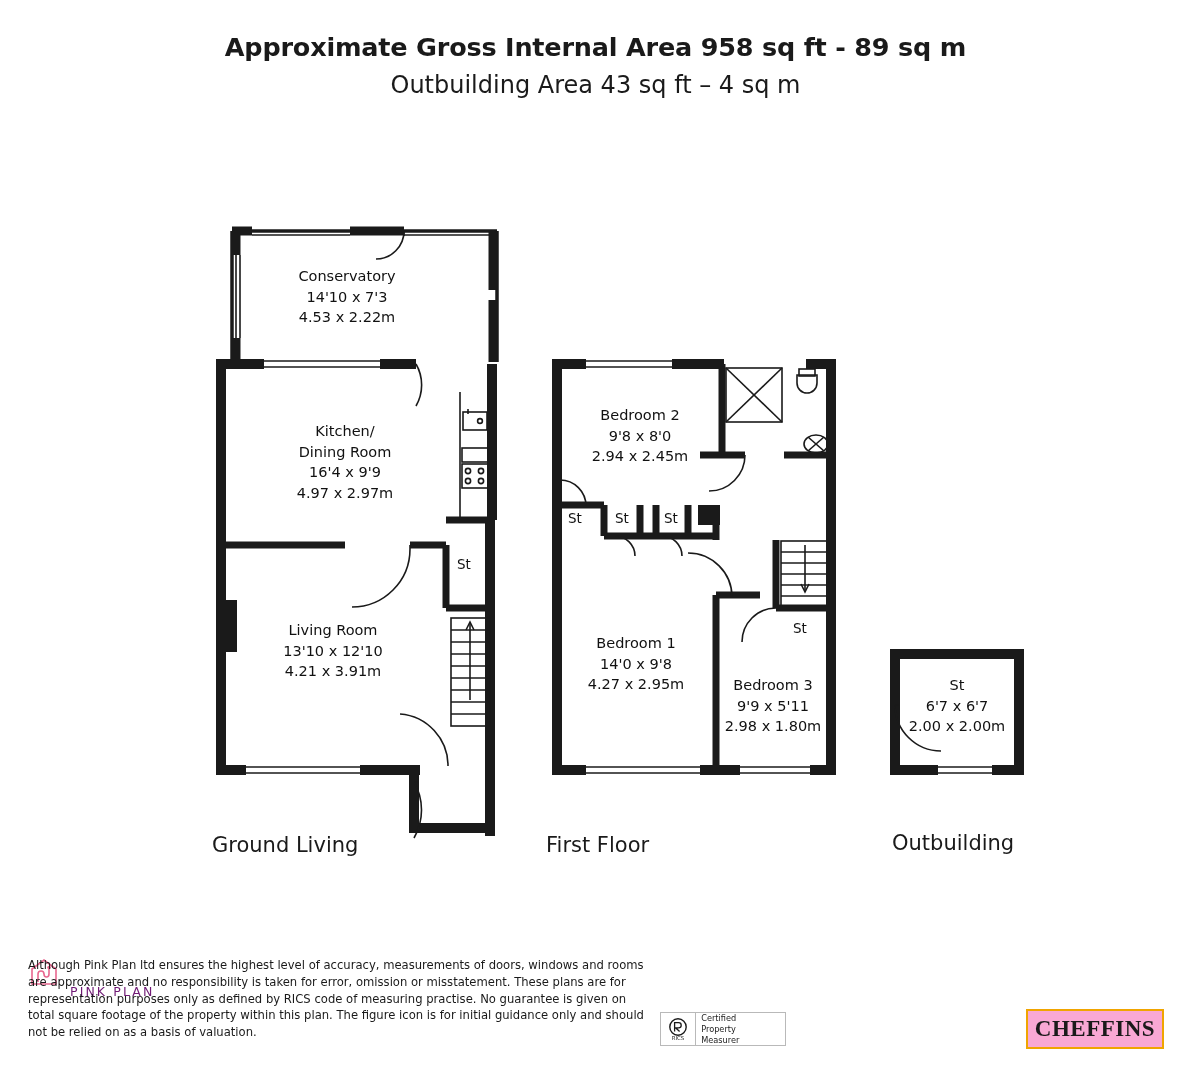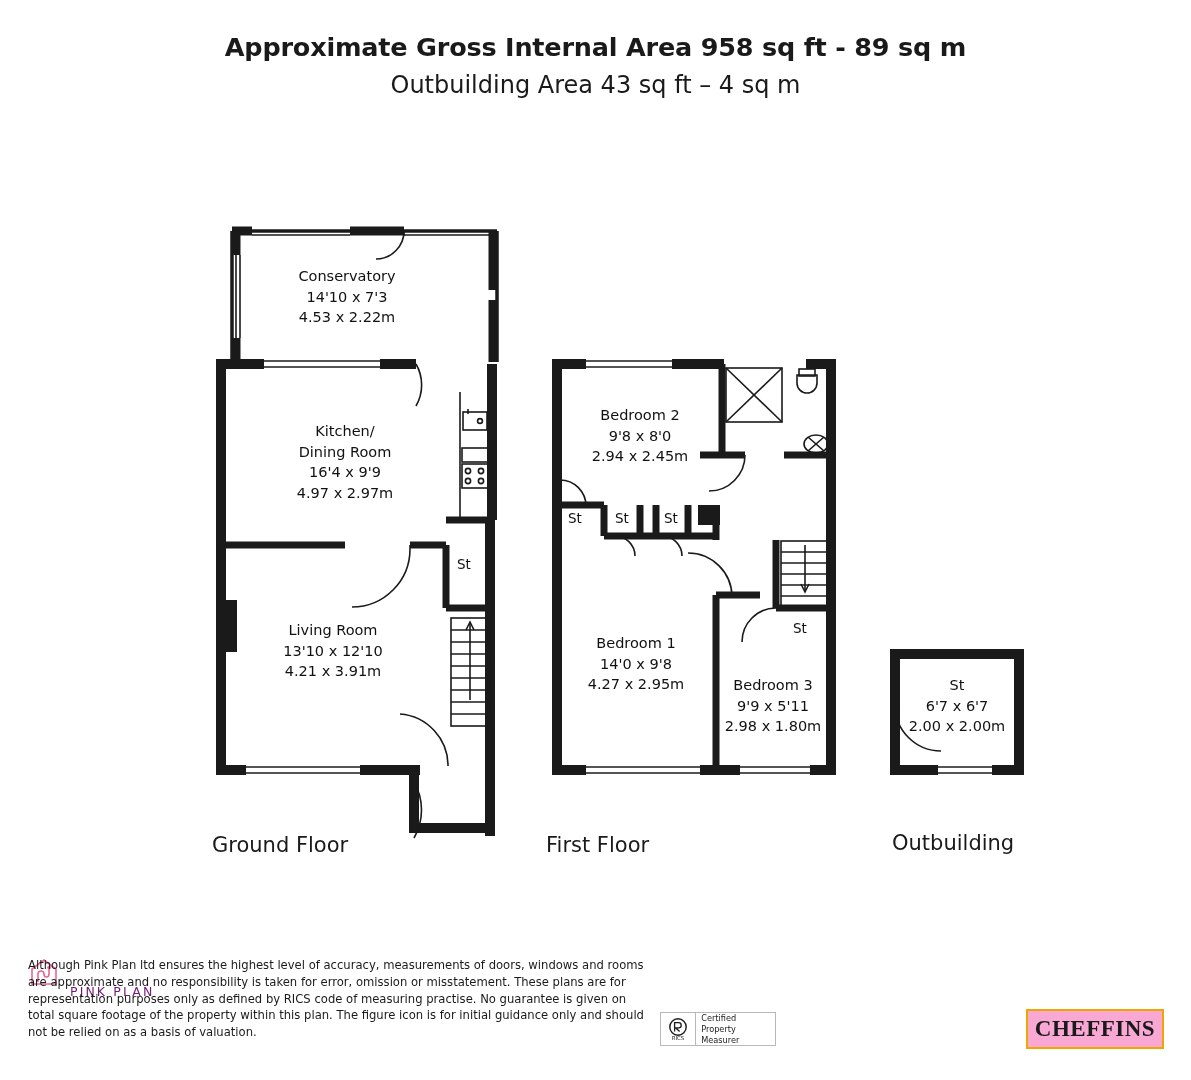--- a/index.html
+++ b/index.html
@@ -103,21 +103,21 @@
     top: 957px;
     width: 625px;
     font-size: 11.6px;
     line-height: 1.45;
     color: #1a1a1a;
   }
   .rics {
     position: absolute;
     left: 660px;
     top: 1012px;
-    width: 116px;
+    width: 126px;
     height: 34px;
     border: 1.2px solid #b9b9b9;
     display: flex;
     align-items: center;
     box-sizing: border-box;
     background: #fff;
   }
   .rics .logo {
     width: 34px;
     height: 32px;
@@ -433,21 +433,21 @@
   <span class="d1">6'7 x 6'7</span>
   <span class="d2">2.00 x 2.00m</span>
 </div>
 
 <div class="st-label" style="left:457px; top:556px;">St</div>
 <div class="st-label" style="left:568px; top:510px;">St</div>
 <div class="st-label" style="left:615px; top:510px;">St</div>
 <div class="st-label" style="left:664px; top:510px;">St</div>
 <div class="st-label" style="left:793px; top:620px;">St</div>
 
-<div class="floor-caption" id="caption-ground">Ground Floor</div>
+<div class="floor-caption" id="caption-ground">Ground Living</div>
 <div class="floor-caption" id="caption-first">First Floor</div>
 <div class="floor-caption" id="caption-out">Outbuilding</div>
 
 <div class="pinkplan">
   <span>
     <svg width="32" height="32" viewBox="0 0 32 32" fill="none" stroke="#e8678f" stroke-width="1.6">
       <path d="M4,13 L16,4 L28,13 L28,28 L4,28 Z"></path>
       <path d="M10,26 L10,18 C10,14 16,14 16,18 C16,22 21,22 21,18 L21,13"></path>
       <circle cx="21" cy="11.5" r="1.8" fill="#e8678f" stroke="none"></circle>
     </svg>

